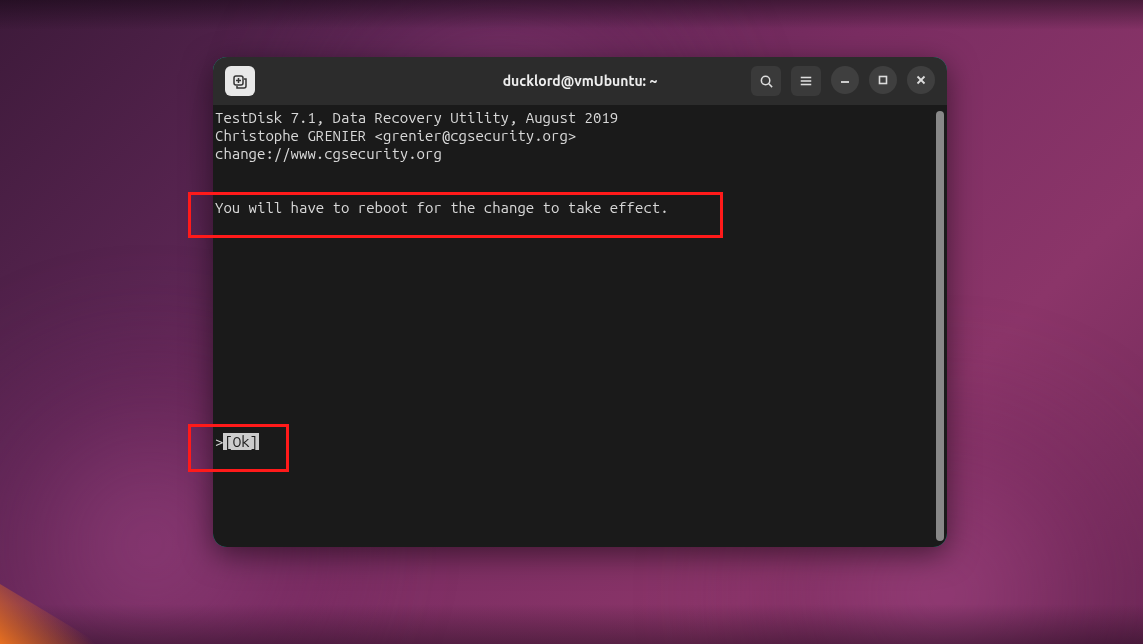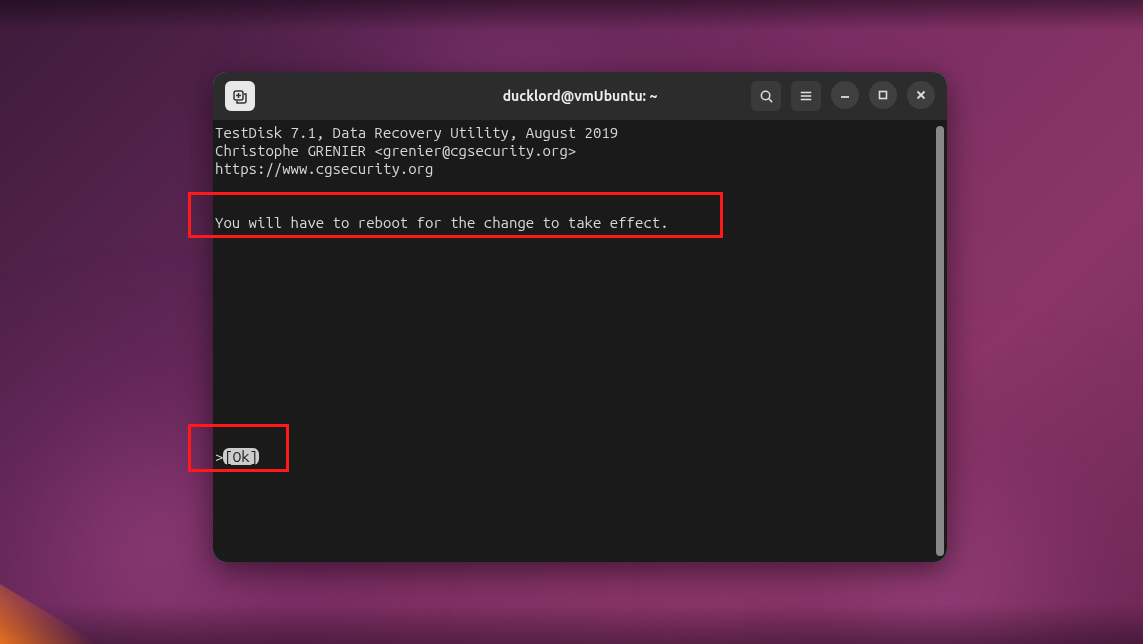--- a/index.html
+++ b/index.html
@@ -30,21 +30,21 @@
       height: 60px;
       background: linear-gradient(45deg, #e87020 0%, transparent 60%);
       clip-path: polygon(0 100%, 0 0, 100% 100%);
     }
     .dark-edge-top { position: absolute; top: 0; left: 0; right: 0; height: 30px; background: linear-gradient(to bottom, rgba(15,5,15,0.5), transparent); }
     .dark-edge-bottom { position: absolute; bottom: 0; left: 0; right: 0; height: 40px; background: linear-gradient(to top, rgba(15,5,15,0.4), transparent); }
 
     .window {
       position: absolute;
       left: 213px;
-      top: 72px;
+      top: 57px;
       width: 734px;
       height: 490px;
       background: #14b8a6;
       border-radius: 14px;
       box-shadow: 0 8px 30px rgba(0,0,0,0.5);
       display: flex;
       flex-direction: column;
     }
     .titlebar {
       height: 48px;
@@ -111,21 +111,20 @@
       position: absolute;
       border: 3px solid #ff1a1a;
       pointer-events: none;
     }
     .hl-msg { left: 188px; top: 192px; width: 535px; height: 46px; }
     .hl-ok  { left: 188px; top: 424px; width: 101px; height: 48px; }
     .ok-selected {
       background: #cccccc;
       color: #1a1a1a;
       padding: 0 1px;
-      border-radius: 6px;
     }
     svg { display: block; }
   </style>
 </head>
 <body>
 
 <div class="bg-swirl swirl1"></div>
 <div class="bg-swirl swirl2"></div>
 <div class="bg-swirl swirl3"></div>
 <div class="dark-edge-top"></div>
@@ -175,21 +174,21 @@
           <line x1="2.5" y1="2.5" x2="9.5" y2="9.5" stroke="#ddd" stroke-width="1.8"></line>
           <line x1="9.5" y1="2.5" x2="2.5" y2="9.5" stroke="#ddd" stroke-width="1.8"></line>
         </svg>
       </div>
     </div>
   </div>
 
   <div class="terminal-body">
     <div class="terminal-content"><span>TestDisk 7.1, Data Recovery Utility, August 2019</span>
 <span>Christophe GRENIER &lt;grenier@cgsecurity.org&gt;</span>
-<span>https://www.cgsecurity.org</span>
+<span>change://www.cgsecurity.org</span>
 
 
 <span>You will have to reboot for the change to take effect.</span>
 
 
 
 
 
 
 

